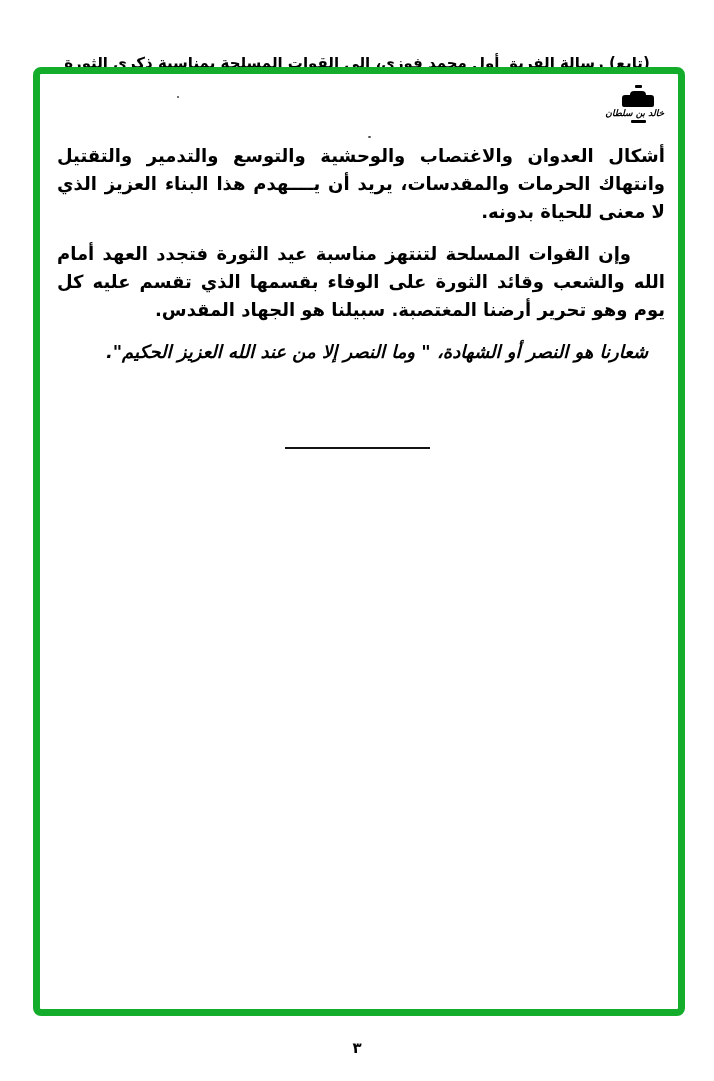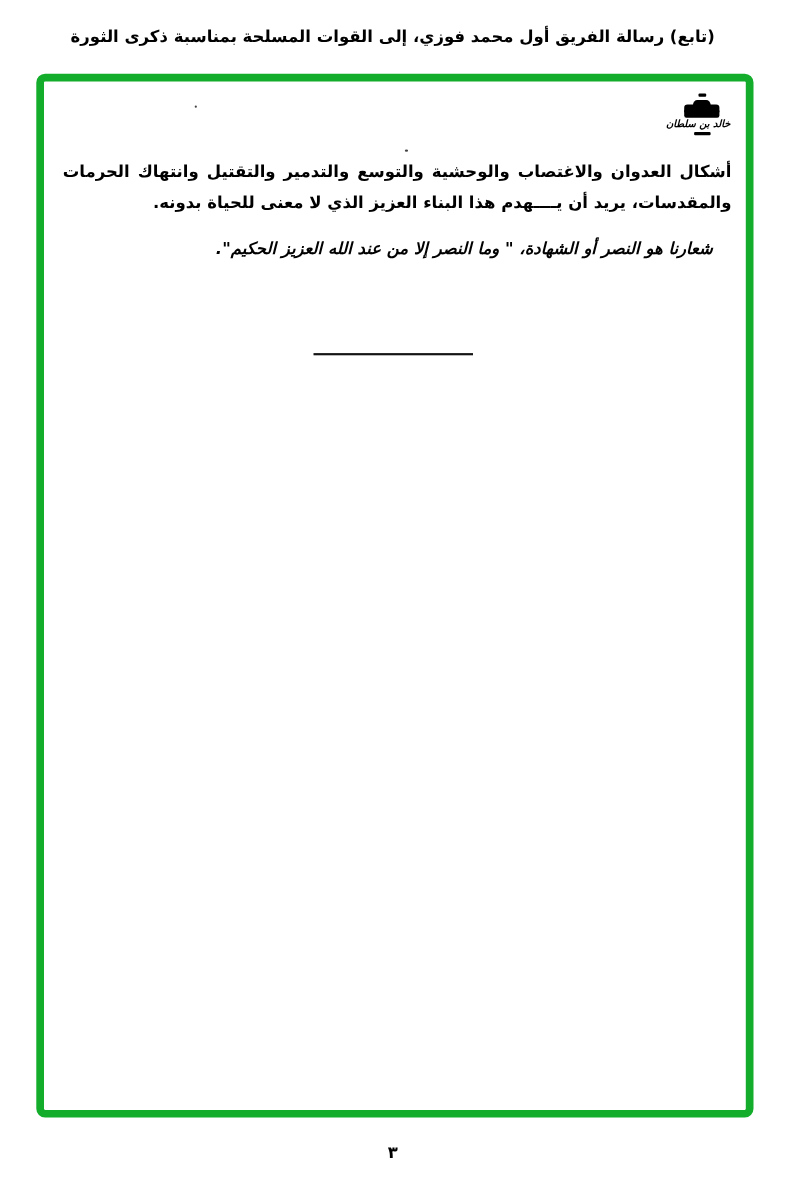--- a/index.html
+++ b/index.html
@@ -12,21 +12,21 @@
     font-family: "DejaVu Sans", sans-serif;
   }
   .page {
     position: relative;
     width: 714px;
     height: 1081px;
     background: #ffffff;
   }
   .header {
     position: absolute;
-    top: 24px;
+    top: 54px;
     left: 0;
     width: 714px;
     text-align: center;
     font-size: 15px;
     font-weight: bold;
     color: #000000;
     letter-spacing: 0.2px;
   }
   .frame {
     position: absolute;
@@ -88,21 +88,21 @@
     margin: 1px auto 0;
     border-radius: 1px;
   }
   
   .content {
     position: absolute;
     top: 68px;
     left: 17px;
     right: 13px;
     color: #000000;
-    font-size: 15px;
+    font-size: 18px;
     font-weight: bold;
     line-height: 28px;
     text-align: justify;
   }
   .para { margin: 0 0 14px 0; }
   .para.indent { text-indent: 34px; }
   .para.indent-sm { text-indent: 17px; margin-top: 4px; font-style: italic; }
   .divider {
     width: 145px;
     height: 2px;
@@ -140,20 +140,21 @@
 
     <div class="stamp">
       <div class="stamp-dot"></div>
       <div class="stamp-crown"></div>
       <div class="stamp-name" dir="rtl">خالد بن سلطان</div>
       <div class="stamp-sub"></div>
     </div>
 
     <div class="content" dir="rtl">
       <p class="para">أشكال العدوان والاغتصاب والوحشية والتوسع والتدمير والتقتيل وانتهاك الحرمات والمقدسات، يريد أن يــــهدم هذا البناء العزيز الذي لا معنى للحياة بدونه.</p>
+      <p class="para indent">وإن القوات المسلحة لتنتهز مناسبة عيد الثورة فتجدد العهد أمام الله والشعب وقائد الثورة على الوفاء بقسمها الذي تقسم عليه كل يوم وهو تحرير أرضنا المغتصبة. سبيلنا هو الجهاد المقدس.</p>
       <p class="para indent-sm">شعارنا هو النصر أو الشهادة، " وما النصر إلا من عند الله العزيز الحكيم".</p>
       <div class="divider"></div>
     </div>
 
     <div class="speck speck-1"></div>
     <div class="speck speck-2"></div>
   </div>
 
   <div class="page-number">٣</div>
 </div>

